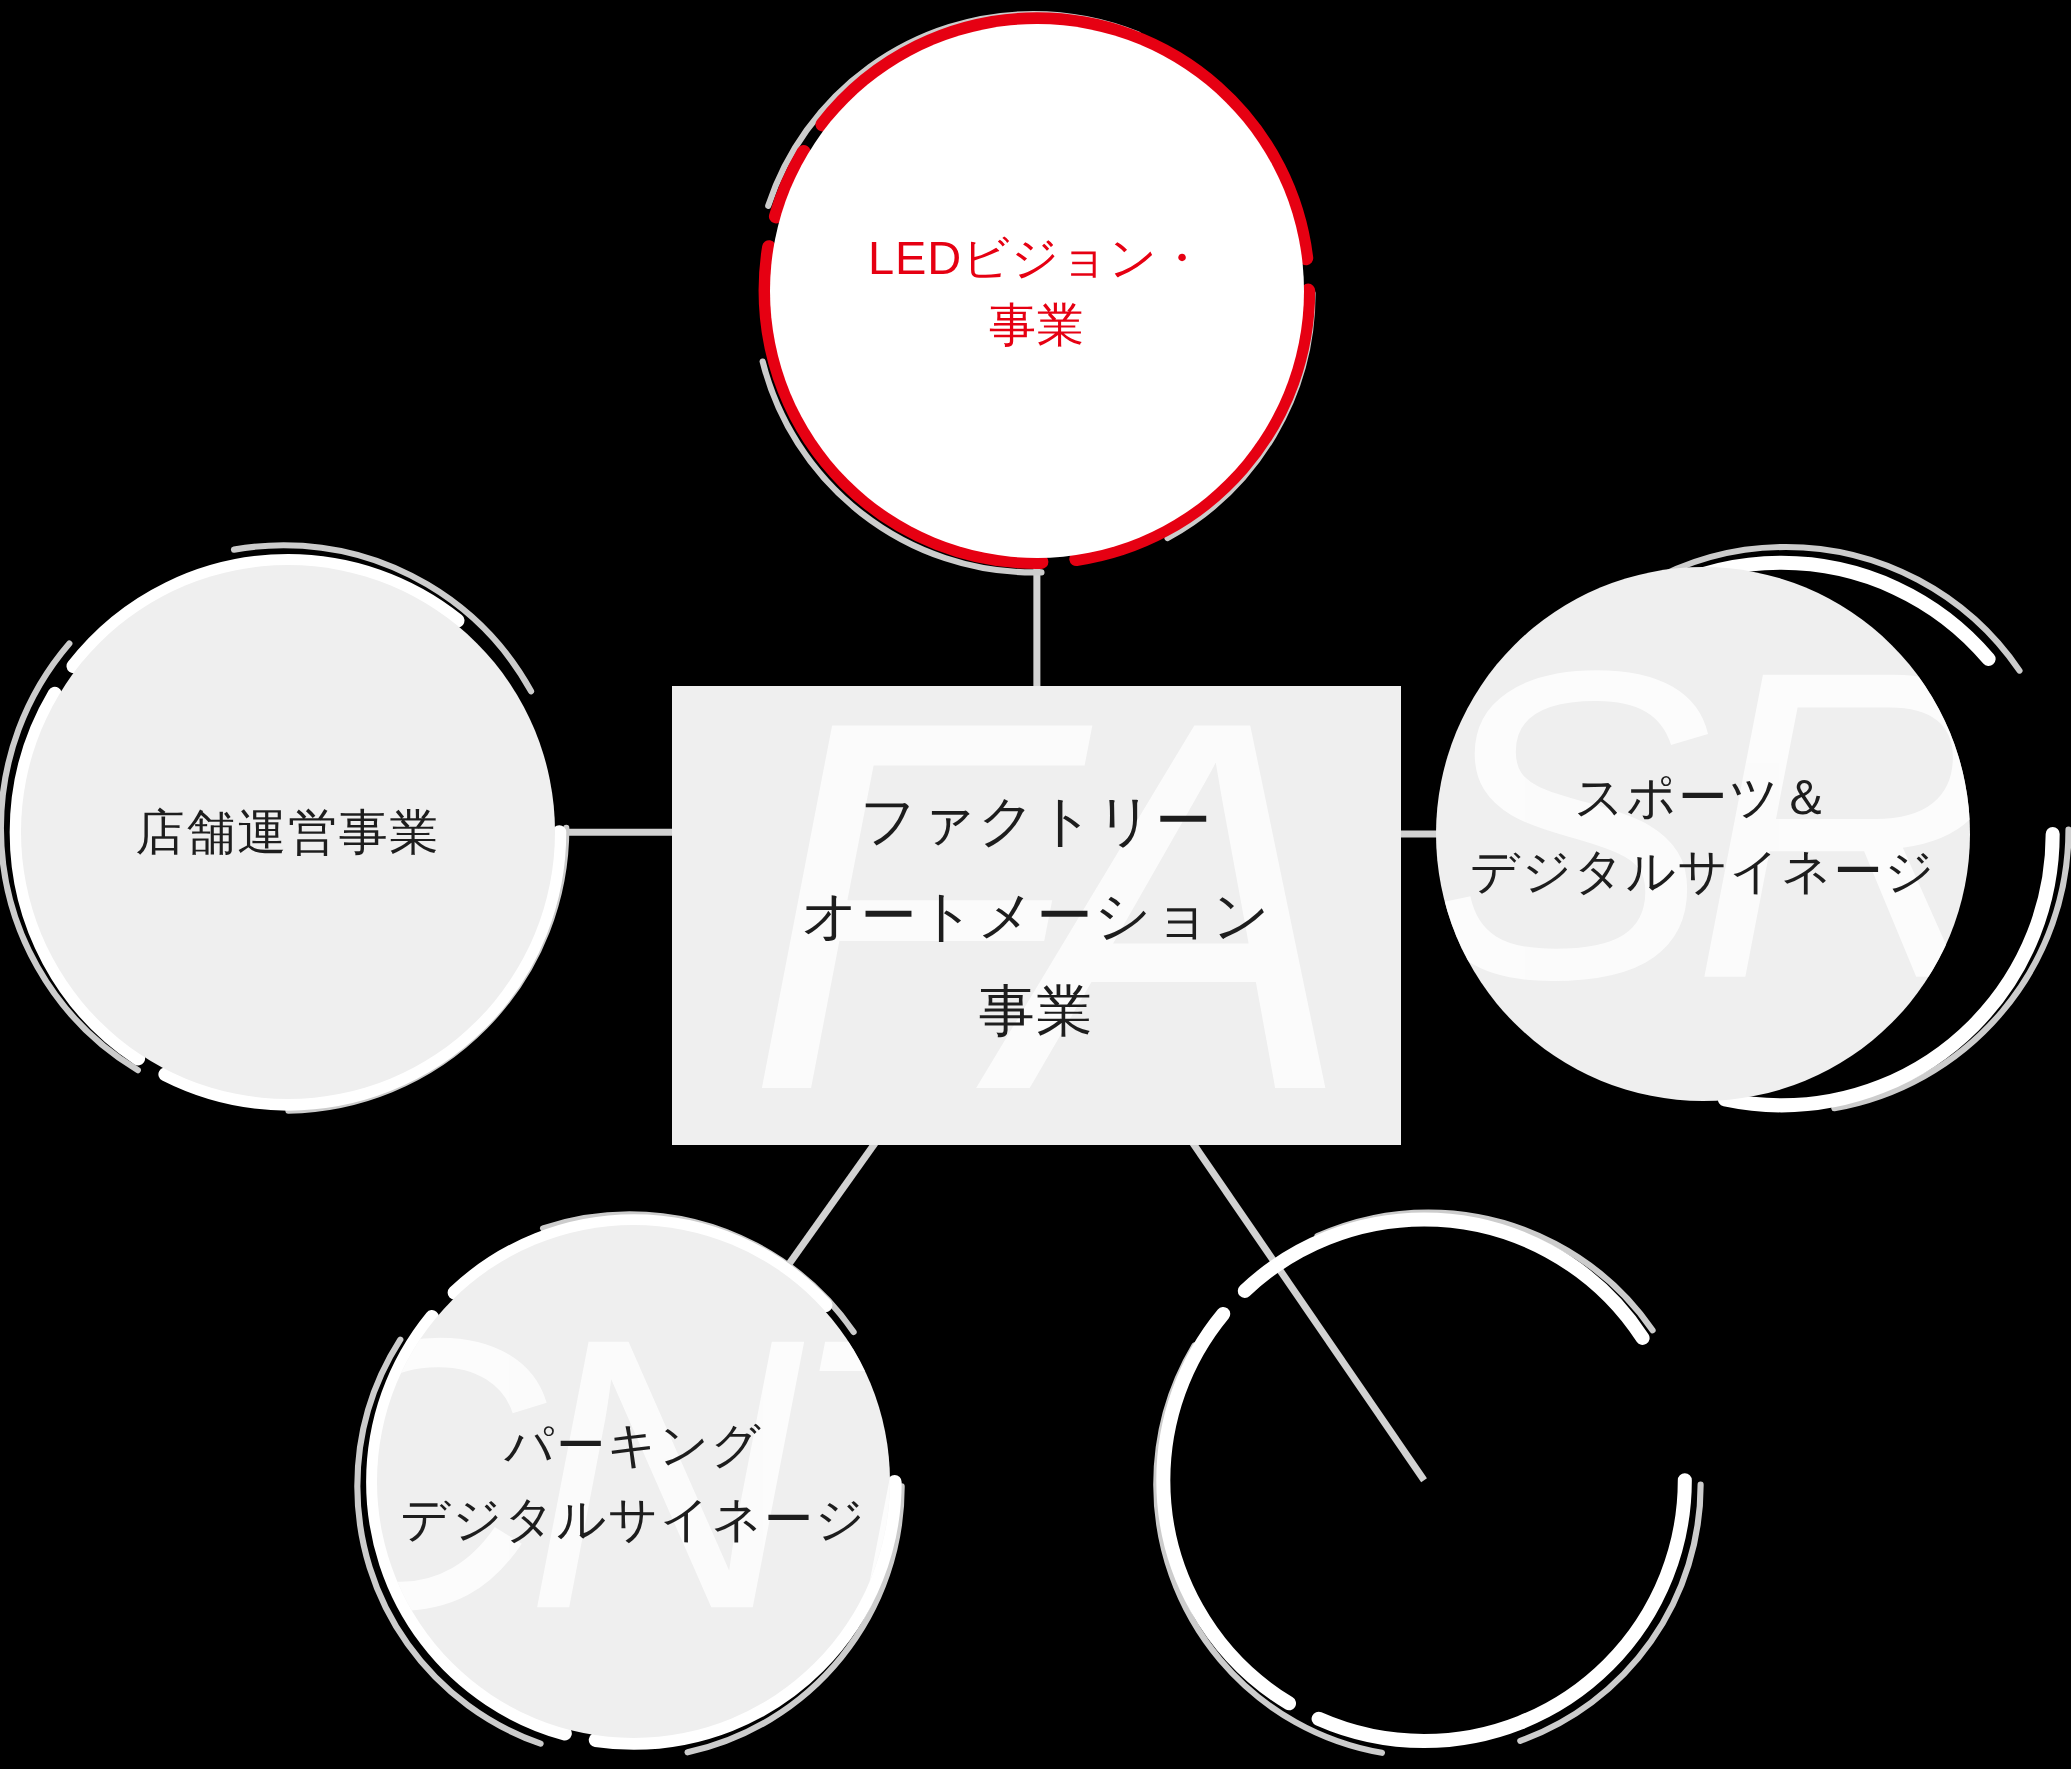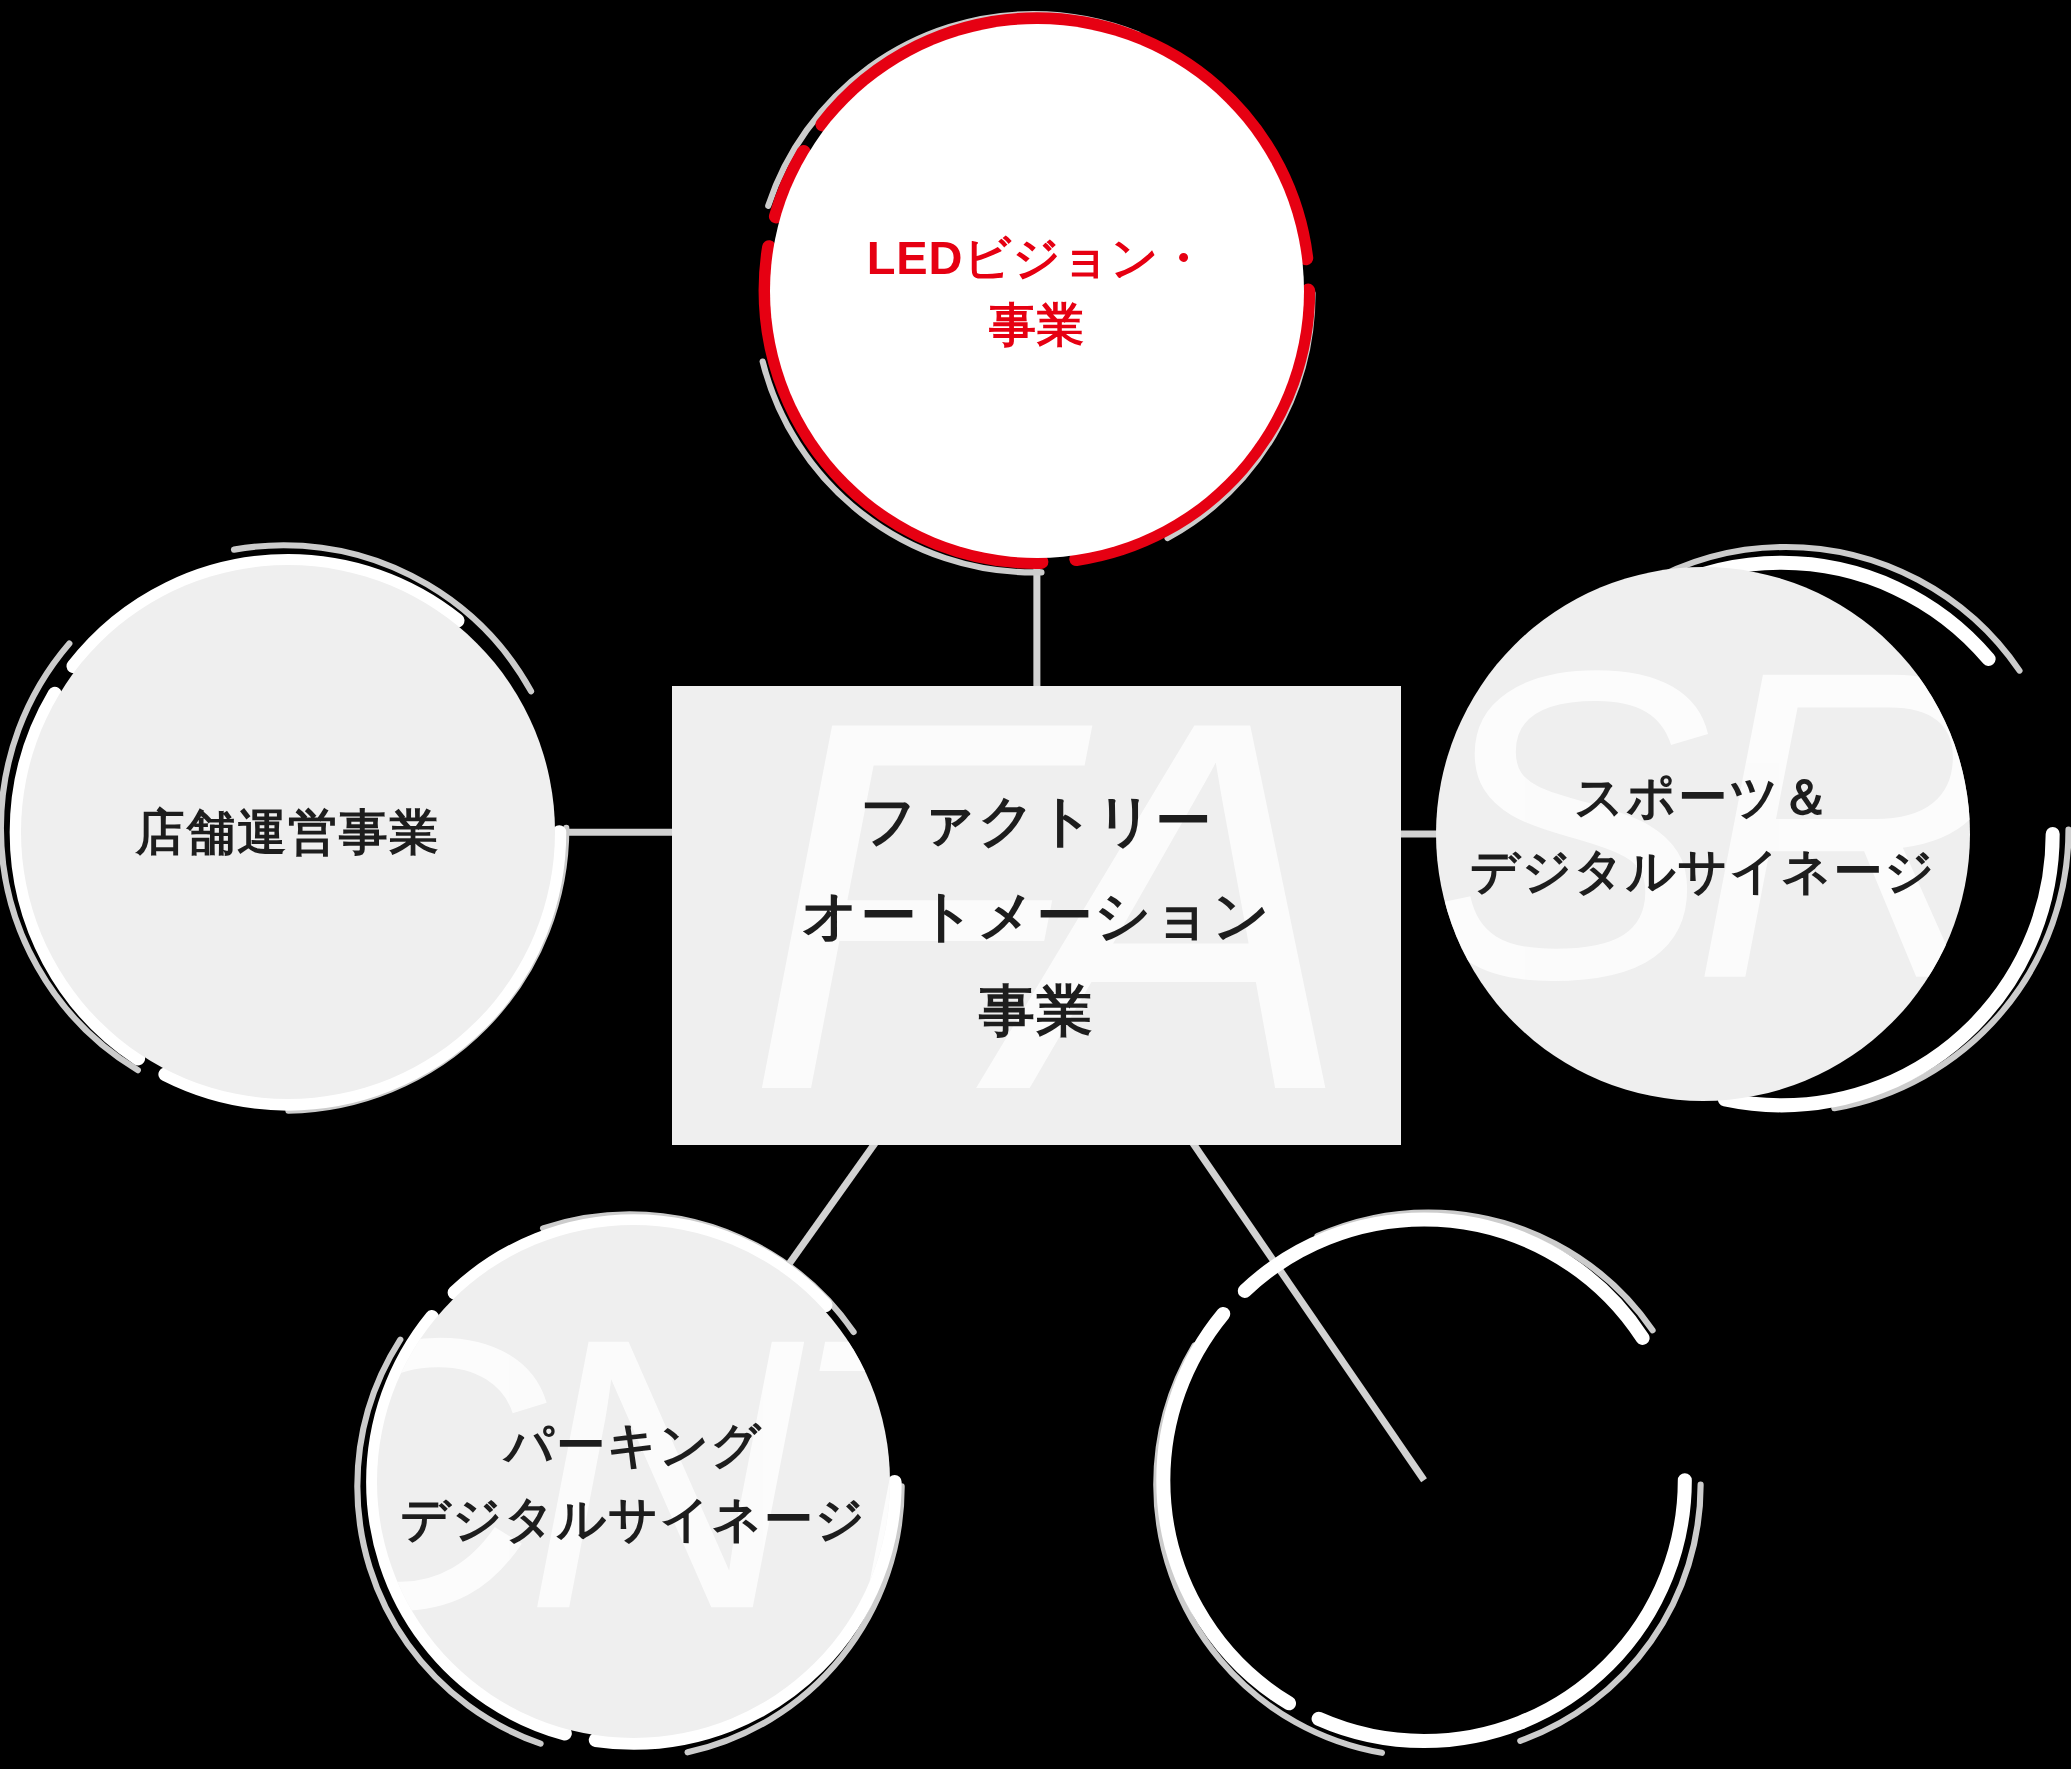--- a/index.html
+++ b/index.html
@@ -24,21 +24,21 @@
     overflow:hidden;
   }
   .circle{border-radius:50%;background:var(--node-fill);}
   #node-led   {left:770px; top:24px;   width:534px;height:534px;background:var(--top-circle-fill);}
   #node-store {left:21px;  top:565px;  width:534px;height:534px;}
   #node-sr    {left:1436px;top:567px;  width:534px;height:534px;}
   #node-cnt   {left:377px; top:1225px; width:513px;height:513px;}
   #node-ps    {left:1167px;top:1224px; width:513px;height:513px;}
   #node-fa    {left:672px; top:686px;  width:729px;height:459px;background:var(--node-fill);align-items:center;}
   .label{
-    position:relative;z-index:2;text-align:center;font-weight:700;
+    position:relative;z-index:2;text-align:center;font-weight:400;
     color:var(--label-dark);font-size:49px;line-height:74px;letter-spacing:1.8px;
     white-space:nowrap;
   }
   #node-led .label{color:var(--accent-red);font-size:47px;line-height:67px;letter-spacing:0.9px;}
   #node-fa  .label{font-size:56px;line-height:95px;}
   .wm{
     position:absolute;z-index:1;left:50%;top:50%;transform:translate(-50%,-52%);
     font-style:italic;font-weight:400;color:var(--watermark-white);opacity:0.78;
     white-space:nowrap;letter-spacing:-0.05em;line-height:1;pointer-events:none;
   }

